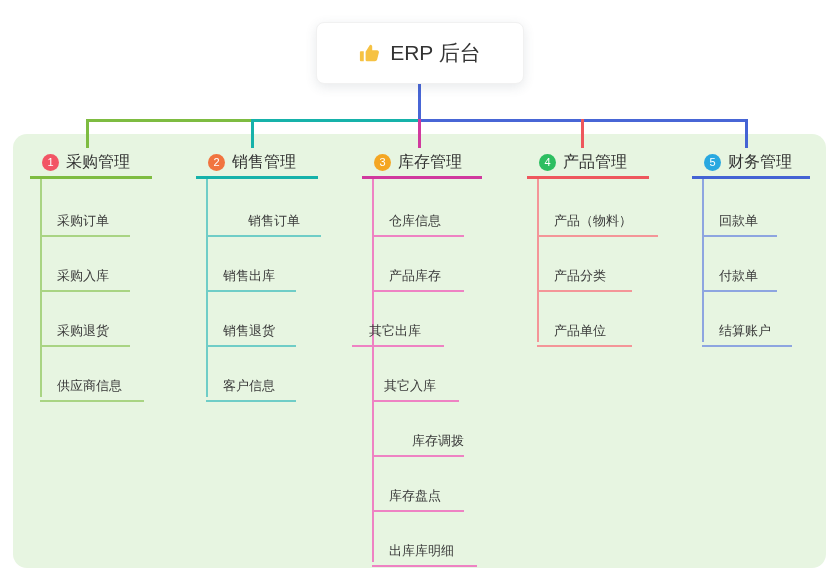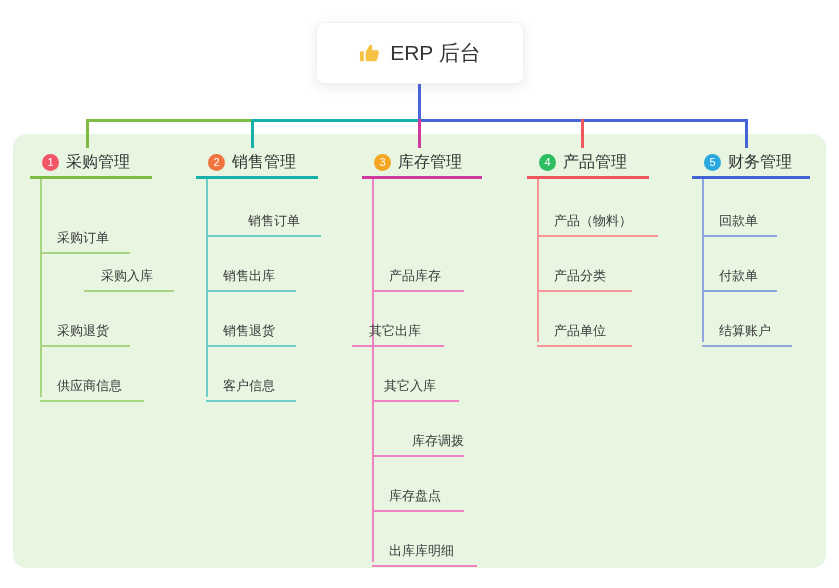--- a/index.html
+++ b/index.html
@@ -63,24 +63,24 @@
   <div class="line" style="left: 251px; top: 119px; width: 3px; height: 29px; background-color: rgb(22, 178, 170);"></div>
   <div class="line" style="left: 418px; top: 119px; width: 3px; height: 29px; background-color: rgb(208, 57, 158);"></div>
   <div class="line" style="left: 581px; top: 119px; width: 3px; height: 29px; background-color: rgb(238, 87, 93);"></div>
   <div class="line" style="left: 745px; top: 119px; width: 3px; height: 29px; background-color: rgb(68, 99, 212);"></div>
 
   <div class="branch-header" style="left: 30px; top: 148px; width: 110px; border-bottom-color: rgb(126, 188, 65);">
     <span class="badge" style="background-color: rgb(242, 85, 101);">1</span>
     <span>采购管理</span>
   </div>
   <div class="spine" style="left: 40px; top: 179px; height: 218px; background-color: rgb(169, 212, 131);"></div>
-  <div class="child" style="left: 40px; top: 219px; width: 73px; border-bottom-color: rgb(169, 212, 131); text-align: center;">
+  <div class="child" style="left: 40px; top: 202px; width: 73px; border-bottom-color: rgb(169, 212, 131); text-align: center;">
     <span>采购订单</span>
     </div>
-  <div class="child" style="left: 40px; top: 257px; width: 73px; border-bottom-color: rgb(169, 212, 131); margin-left: 44px;">
+  <div class="child" style="left: 40px; top: 257px; width: 73px; border-bottom-color: rgb(169, 212, 131);">
     <span>采购入库</span>
     </div>
   <div class="child" style="left: 40px; top: 312px; width: 73px; border-bottom-color: rgb(169, 212, 131);">
     <span>采购退货</span>
     </div>
   <div class="child" style="left: 40px; top: 367px; width: 87px; border-bottom-color: rgb(169, 212, 131);">
     <span>供应商信息</span>
     </div>
 
   <div class="branch-header" style="left: 196px; top: 148px; width: 110px; border-bottom-color: rgb(22, 178, 170);">
@@ -99,20 +99,23 @@
     </div>
   <div class="child" style="left: 206px; top: 367px; width: 73px; border-bottom-color: rgb(111, 205, 199);">
     <span>客户信息</span>
     </div>
 
   <div class="branch-header" style="left: 362px; top: 148px; width: 108px; border-bottom-color: rgb(208, 57, 158);">
     <span class="badge" style="background-color: rgb(244, 166, 35);">3</span>
     <span>库存管理</span>
   </div>
   <div class="spine" style="left: 372px; top: 179px; height: 383px; background-color: rgb(238, 130, 195);"></div>
+  <div class="child" style="left: 372px; top: 202px; width: 75px; border-bottom-color: rgb(238, 130, 195);">
+    <span>仓库信息</span>
+    </div>
   <div class="child" style="left: 372px; top: 257px; width: 75px; border-bottom-color: rgb(238, 130, 195);">
     <span>产品库存</span>
     </div>
   <div class="child" style="left: 352px; top: 312px; width: 75px; border-bottom-color: rgb(238, 130, 195);">
     <span>其它出库</span>
     </div>
   <div class="child" style="left: 372px; top: 367px; width: 75px; border-bottom-color: rgb(238, 130, 195); padding-left: 12px;">
     <span>其它入库</span>
     </div>
   <div class="child" style="left: 372px; top: 422px; width: 75px; border-bottom-color: rgb(238, 130, 195); justify-content: flex-end;">

